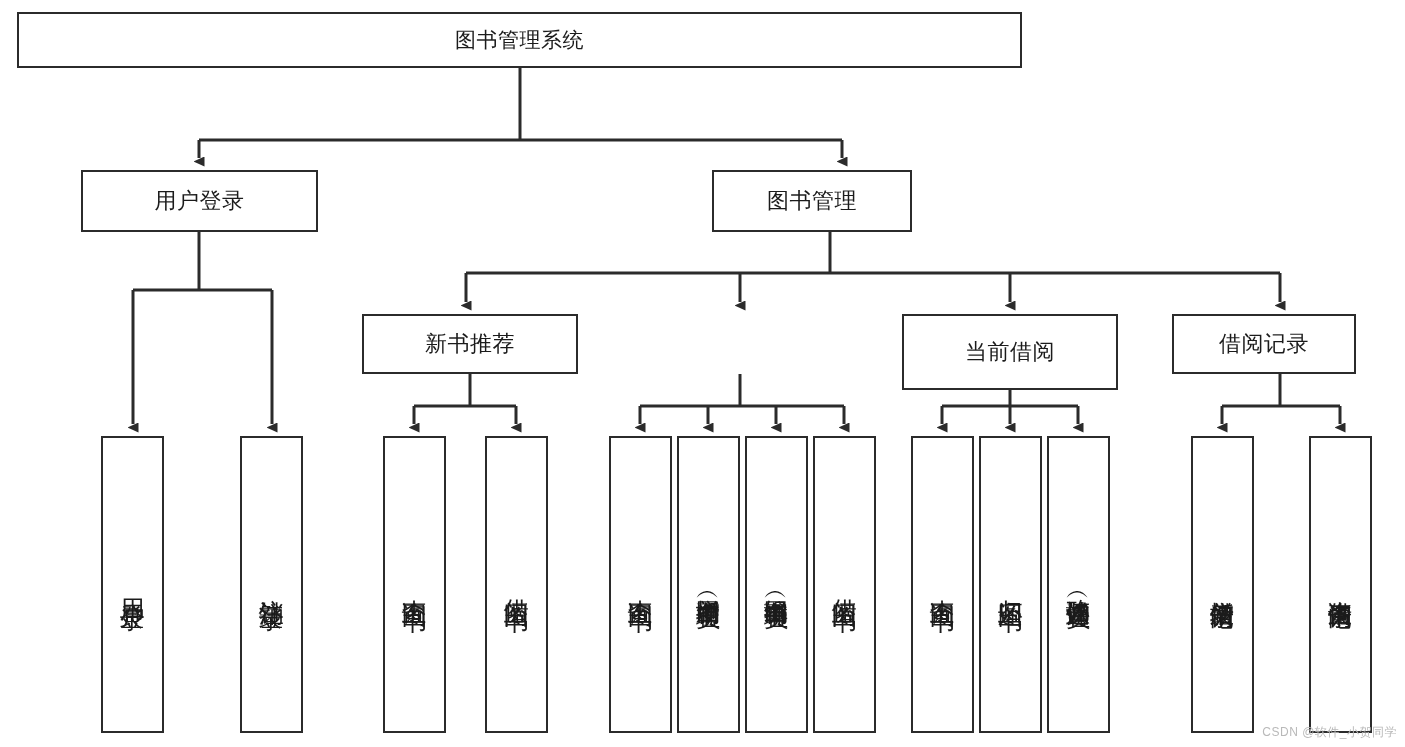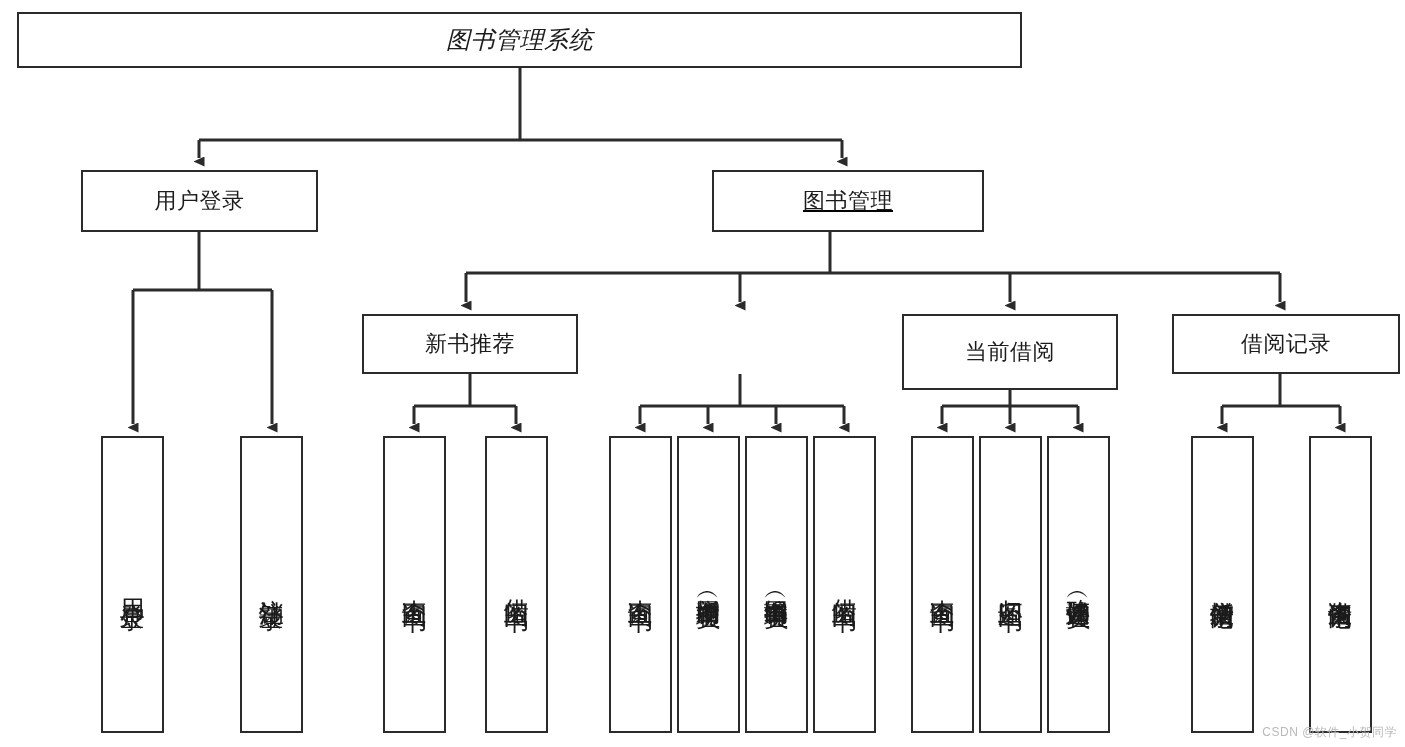--- a/index.html
+++ b/index.html
@@ -43,22 +43,21 @@
     text-align: center;
     line-height: 1.18;
     white-space: pre;
     letter-spacing: 0.5px;
   }
   
   .node.horiz .label {
     font-size: 22px;
   }
   .node.root .label {
-    font-size: 24px;
-    font-style: italic;
+    font-size: 21px;
   }
   
   .node.vert {
     align-items: center;
     justify-content: center;
   }
   .node.vert .label {
     writing-mode: vertical-rl;
     text-orientation: upright;
     font-size: 25px;
@@ -136,31 +135,31 @@
     </g>
   </svg>
 
   <div class="node horiz root" style="left:17px; top:12px; width:1005px; height:56px;">
     <span class="label">图书管理系统</span>
   </div>
 
   <div class="node horiz" style="left:81px; top:170px; width:237px; height:62px;">
     <span class="label">用户登录</span>
   </div>
-  <div class="node horiz" style="left:712px; top:170px; width:272px; height:62px;text-decoration:underline;">
+  <div class="node horiz" style="left:712px; top:170px; width:200px; height:62px;">
     <span class="label">图书管理</span>
   </div>
 
   <div class="node horiz" style="left:362px; top:314px; width:216px; height:60px;">
     <span class="label">新书推荐</span>
   </div>
   <div class="node horiz" style="left:902px; top:314px; width:216px; height:76px;">
     <span class="label">当前借阅</span>
   </div>
-  <div class="node horiz" style="left:1172px; top:314px; width:228px; height:60px;">
+  <div class="node horiz" style="left:1172px; top:314px; width:184px; height:60px;">
     <span class="label">借阅记录</span>
   </div>
 
   <div class="node vert" style="left:101px; top:436px; width:63px; height:297px;">
     <span class="label">用户登录</span>
   </div>
   <div class="node vert" style="left:240px; top:436px; width:63px; height:297px;">
     <span class="label">注销登录</span>
   </div>
 

